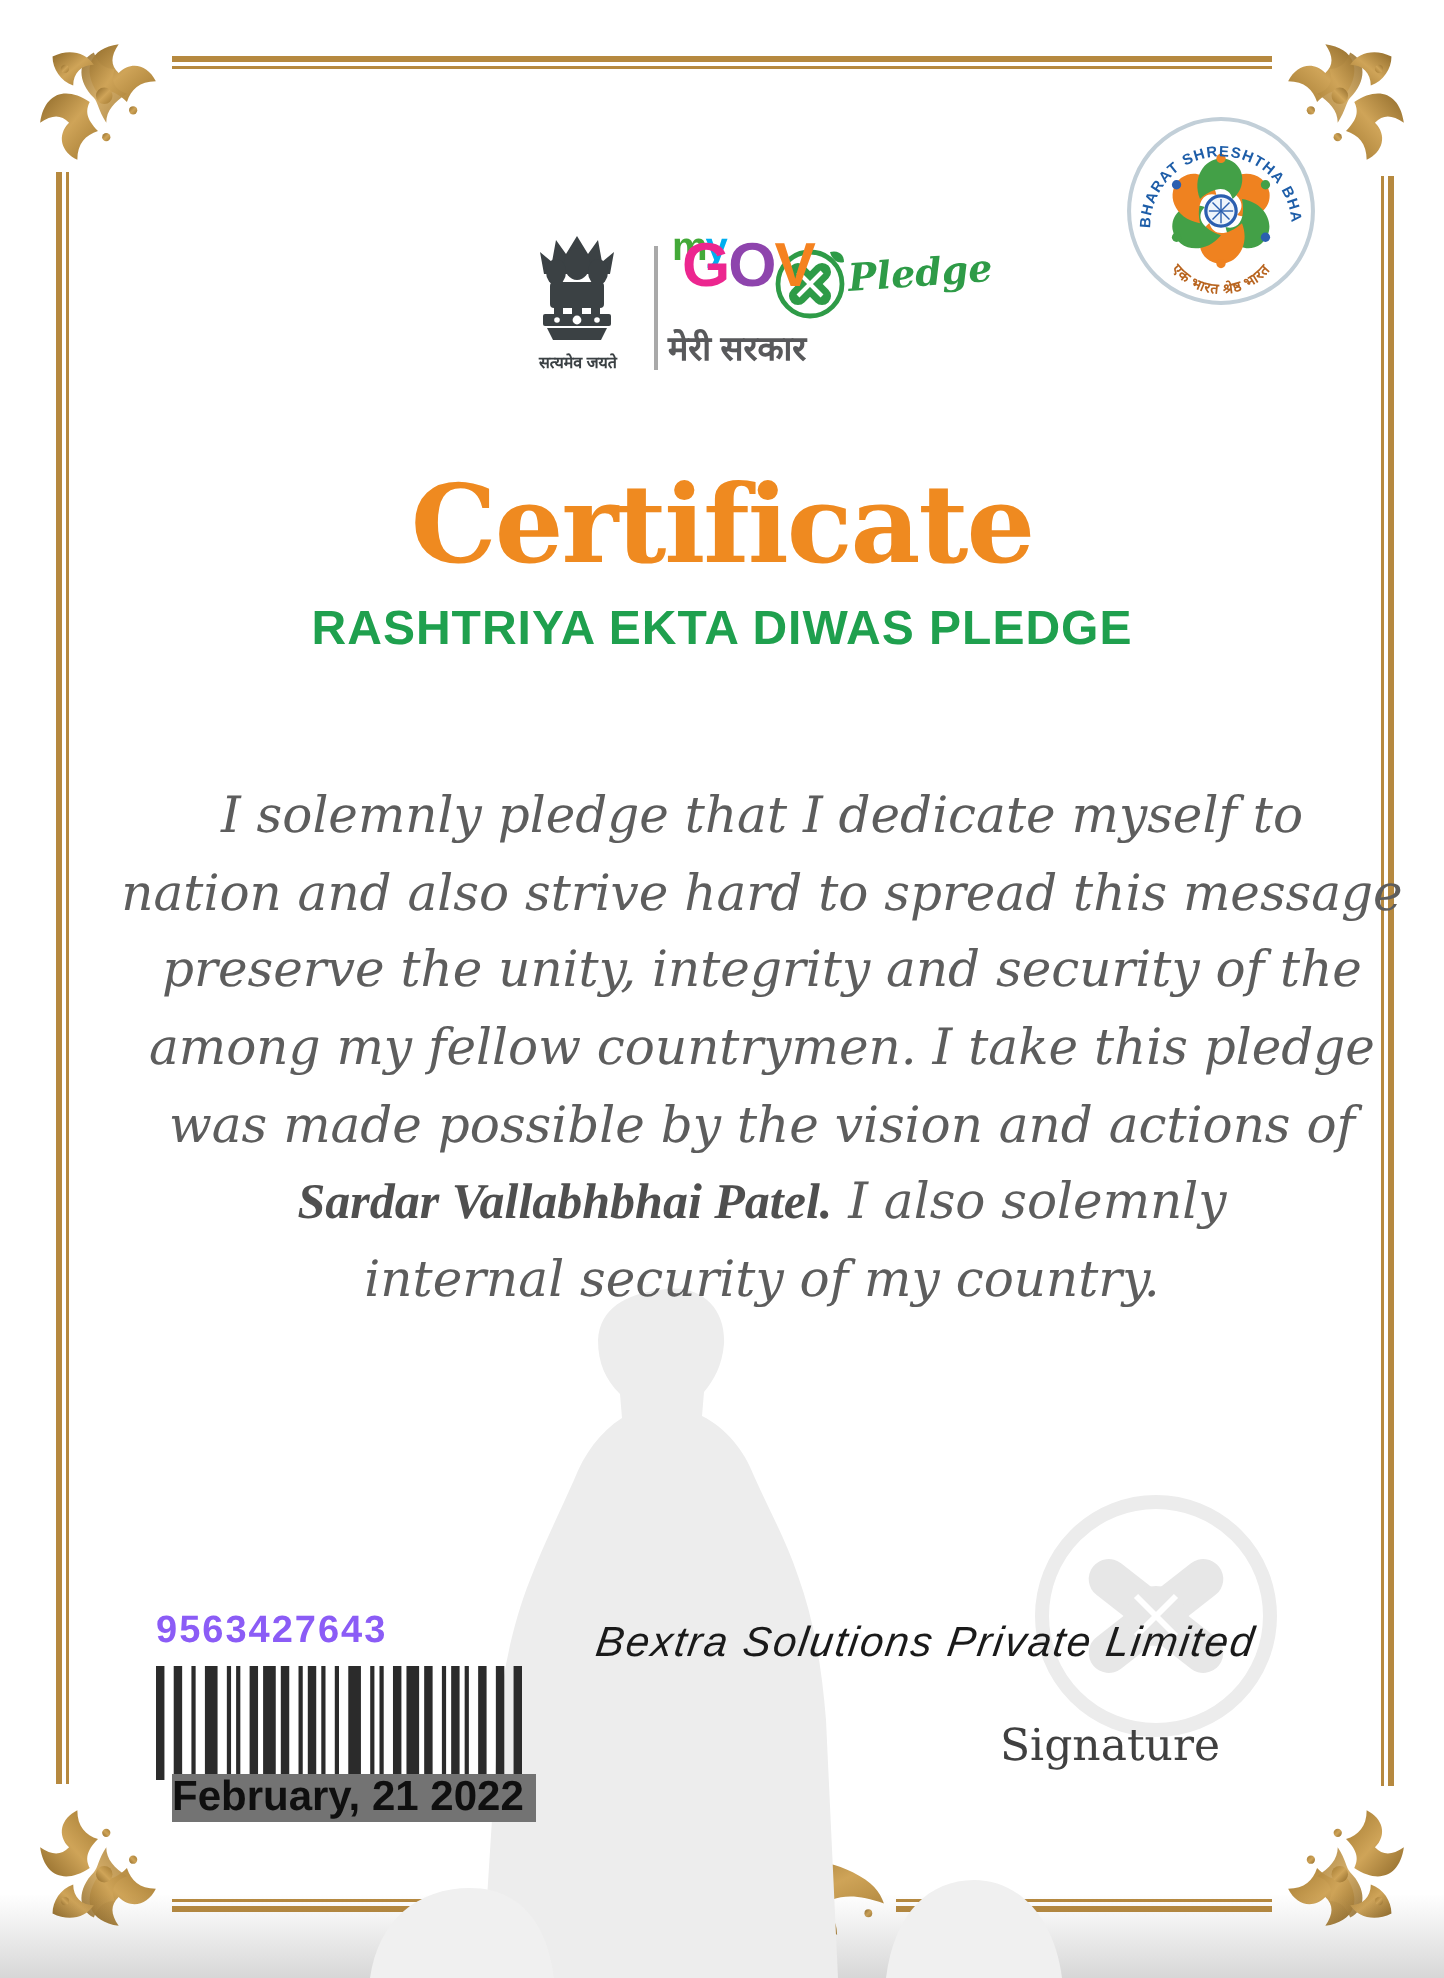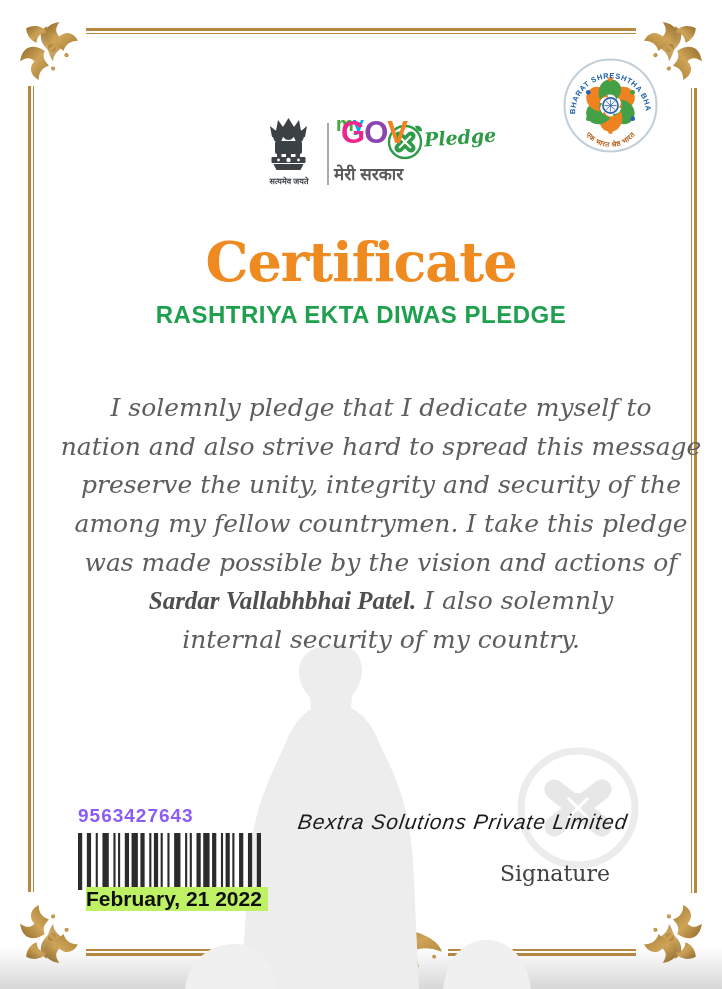--- a/index.html
+++ b/index.html
@@ -33,21 +33,21 @@
   
   .pledge-body{position:absolute;left:0;right:0;top:389px;text-align:center;
     font-family:"DejaVu Serif",serif;font-style:italic;font-size:25px;color:#5d5d5d;z-index:2;}
   .pledge-body .ln{white-space:nowrap;height:38.7px;line-height:38.7px;margin-left:40px;}
   .pledge-body b{font-weight:bold;color:#4f4f4f;font-family:Liberation Serif, serif;}
   
   .bc-number{position:absolute;left:78px;top:805px;width:183px;text-align:left;
     font-size:19px;font-weight:bold;letter-spacing:1px;color:#8b5cf6;z-index:3;}
   .barcode{position:absolute;left:78px;top:833px;width:183px;height:57px;z-index:3;}
   .date{position:absolute;left:86px;top:887px;font-size:21px;font-weight:bold;color:#0f0f0f;
-    white-space:nowrap;z-index:3;background:#bef264;padding-right:6px;}
+    white-space:nowrap;z-index:3;background:#737373;padding-right:6px;}
   .sig-name{position:absolute;right:94px;top:810px;font-size:21px;color:#1a1a1a;
     font-style:italic;transform:skewX(-8deg);letter-spacing:1px;z-index:3;white-space:nowrap;}
   .sig-label{position:absolute;right:112px;top:840px;font-family:"DejaVu Serif",serif;
     font-size:22px;color:#404040;z-index:3;margin-top:21px;}
   
   .statue,.handshake{position:absolute;z-index:1;}
   .bshadow{position:absolute;left:0;right:0;bottom:0;height:42px;z-index:0;
     background:linear-gradient(to top,rgba(95,95,95,.25),rgba(120,120,120,0));}
   svg text{font-family:"Liberation Sans",sans-serif;}
 </style>

